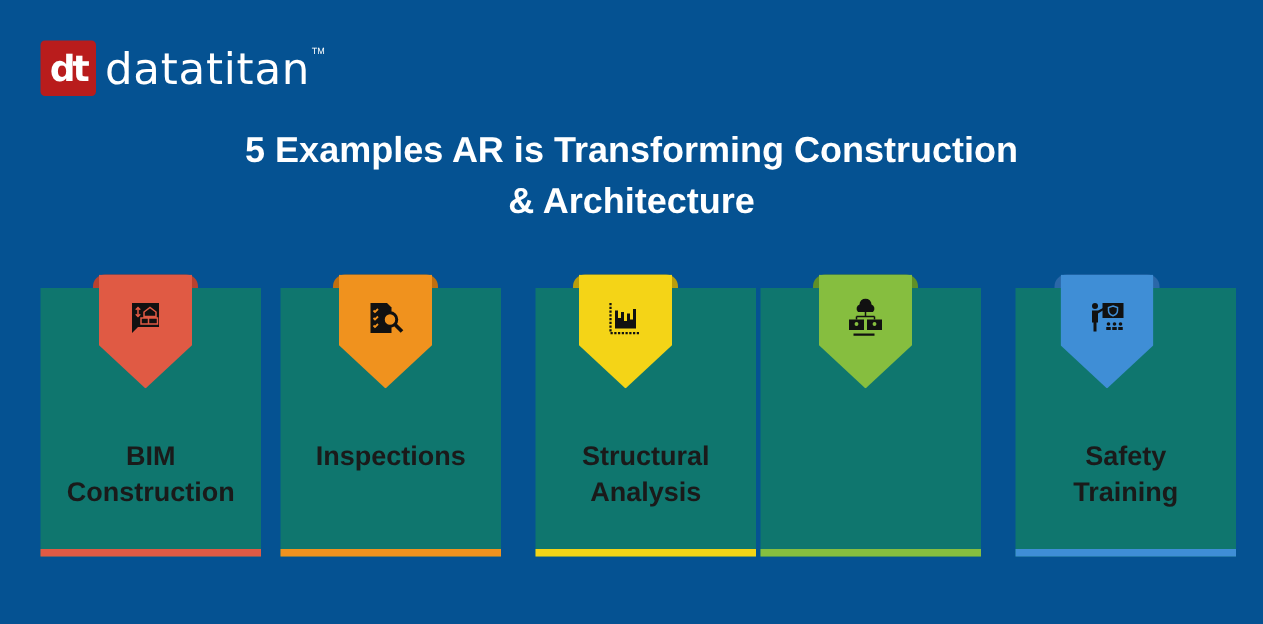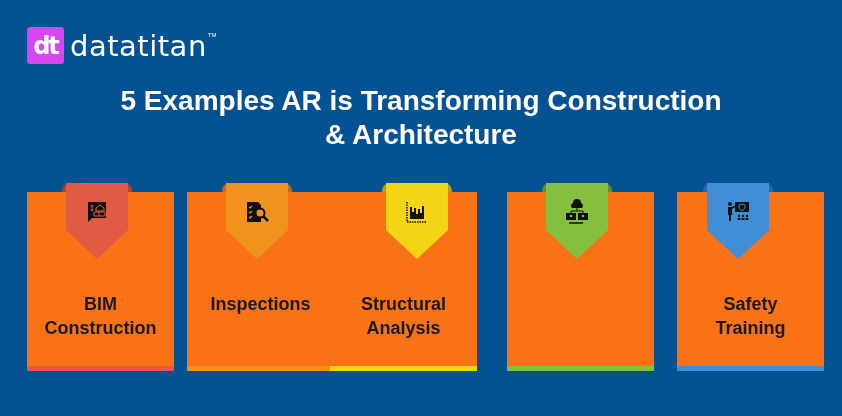--- a/index.html
+++ b/index.html
@@ -1,22 +1,22 @@
 <!DOCTYPE html>
 <html><head>
 <meta charset="utf-8">
 <style>
   html, body { margin:0; padding:0; }
   body { width:842px; height:416px; background:#055292; position:relative; overflow:hidden; font-family:"Liberation Sans", sans-serif; }
   .logo { position:absolute; left:27px; top:27px; display:flex; align-items:center; }
-  .logo-mark { width:37px; height:37px; background:#d946ef; border-radius:3px; display:flex; align-items:center; justify-content:center; color:#fff; font-weight:bold; font-size:24px; letter-spacing:-2px; font-family:"DejaVu Sans", sans-serif; }
+  .logo-mark { width:37px; height:37px; background:#b91c1c; border-radius:3px; display:flex; align-items:center; justify-content:center; color:#fff; font-weight:bold; font-size:24px; letter-spacing:-2px; font-family:"DejaVu Sans", sans-serif; }
   .logo-text { color:#fff; font-size:29px; margin-left:6px; font-family:"DejaVu Sans", sans-serif; letter-spacing:0.5px; }
   .logo-tm { color:#fff; font-size:6px; align-self:flex-start; margin-top:5px; margin-left:1px; }
-  .title { position:absolute; left:0; width:842px; top:84px; text-align:center; color:#fff; font-weight:bold; font-size:28px; line-height:34px; font-family:"Liberation Sans", sans-serif; }
-  .card { position:absolute; top:192px; width:147px; height:179px; background:#f97316; }
+  .title { position:absolute; left:0; width:842px; top:84px; text-align:center; color:#fff; font-weight:bold; font-size:24px; line-height:34px; font-family:"Liberation Sans", sans-serif; }
+  .card { position:absolute; top:192px; width:147px; height:179px; background:#0f766e; }
   .card .bar { position:absolute; left:0; right:0; bottom:0; height:5px; }
   .ribbon-fold { position:absolute; top:183px; width:70px; height:10px; border-radius:8px 8px 0 0; }
   .ribbon { position:absolute; top:183px; width:62px; height:76px; clip-path:polygon(0 0,100% 0,100% 62%,50% 100%,0 62%); display:flex; justify-content:center; padding-top:16px; box-sizing:border-box; }
   .ribbon svg { width:26px; height:26px; }
   .label { position:absolute; left:0; right:0; top:100px; text-align:center; font-weight:bold; font-size:18px; line-height:24px; color:#1a1a1a; }
 </style>
 </head>
 <body>
 
 <div class="logo">
@@ -55,21 +55,21 @@
 <div class="ribbon" style="left:226px;background:#f0921e">
   <svg viewBox="0 0 26 26">
       <path d="M3 3h11l3 3v17H3z" fill="#111"></path>
       <path d="M5 8l1 1 2-2M5 13l1 1 2-2M5 18l1 1 2-2" stroke="#f0921e" stroke-width="1.2" fill="none"></path>
       <circle cx="16" cy="14" r="4.5" fill="#f0921e" stroke="#111" stroke-width="2"></circle>
       <path d="M19 17l5 5" stroke="#111" stroke-width="2.5"></path>
     </svg>
 </div>
 
 <div class="ribbon-fold" style="left:382px;background:#b89d0d"></div>
-<div class="card" style="left:330px">
+<div class="card" style="left:357px">
   <div class="label">
       <div>Structural</div>
       <div>Analysis</div>
     </div>
   <div class="bar" style="background:#f4d417"></div>
 </div>
 <div class="ribbon" style="left:386px;background:#f4d417">
   <svg viewBox="0 0 26 26">
       <path d="M3 3v20h20" stroke="#111" stroke-width="1.5" fill="none" stroke-dasharray="1.5 1"></path>
       <path d="M6 20V8h2v5h2V9h2v6h2v-5h2v4h2V7h2v13z" fill="#111"></path>

